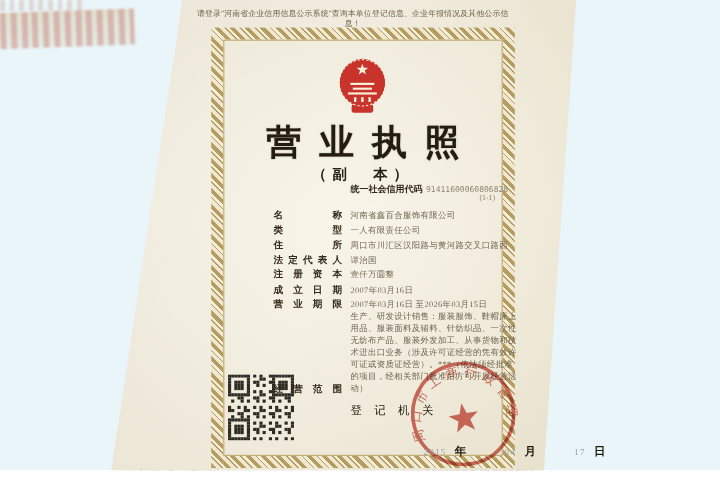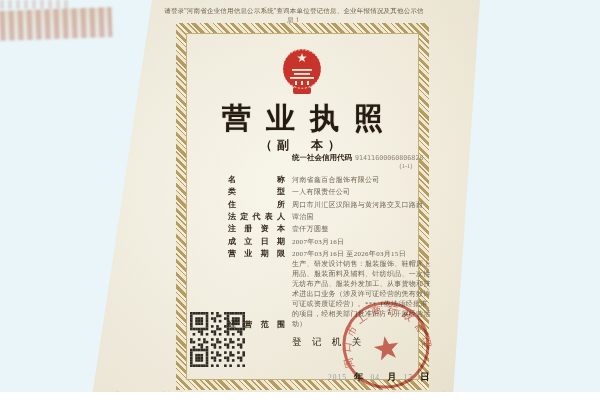--- a/index.html
+++ b/index.html
@@ -44,21 +44,21 @@
   #row-scope .fvalue{width:141px;line-height:1.42;}
 
   #registrar{left:292px;top:336px;font-size:9.5px;font-weight:400;letter-spacing:4px;color:#2a2113;}
 
   #qr{left:190px;top:312px;}
 
   #stamp{left:340px;top:299px;width:92px;height:92px;opacity:.82;transform:rotate(-10deg);
     mix-blend-mode:multiply;}
 
   #date-line{left:328px;top:366px;white-space:nowrap;}
-  .d-num{font-size:7.5px;color:#98a0a6;letter-spacing:1px;}
+  .d-num{font-size:7.5px;color:#98a0a6;letter-spacing:1px;margin-left:25px;}
   .d-unit{font-size:9.5px;font-weight:700;color:#1f1a10;margin:0 7px;}
 
   .footer-text{top:391px;font-size:6.3px;color:#5f5647;font-family:"Liberation Sans",sans-serif;}
   #footer-left{left:108px;}
   #footer-right{left:328px;}
 
   
   #smudge-tr{left:438px;top:0;width:112px;height:30px;opacity:.55;filter:blur(1.1px);
     background:
       repeating-linear-gradient(90deg, rgba(178,62,44,.55) 0 5px, rgba(178,62,44,0) 5px 9px),

